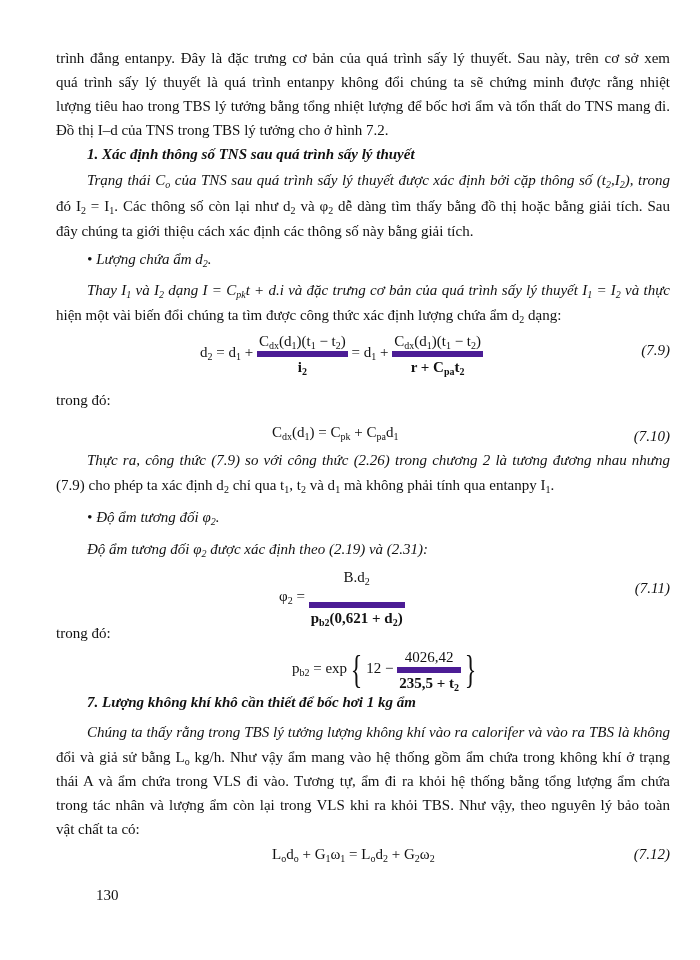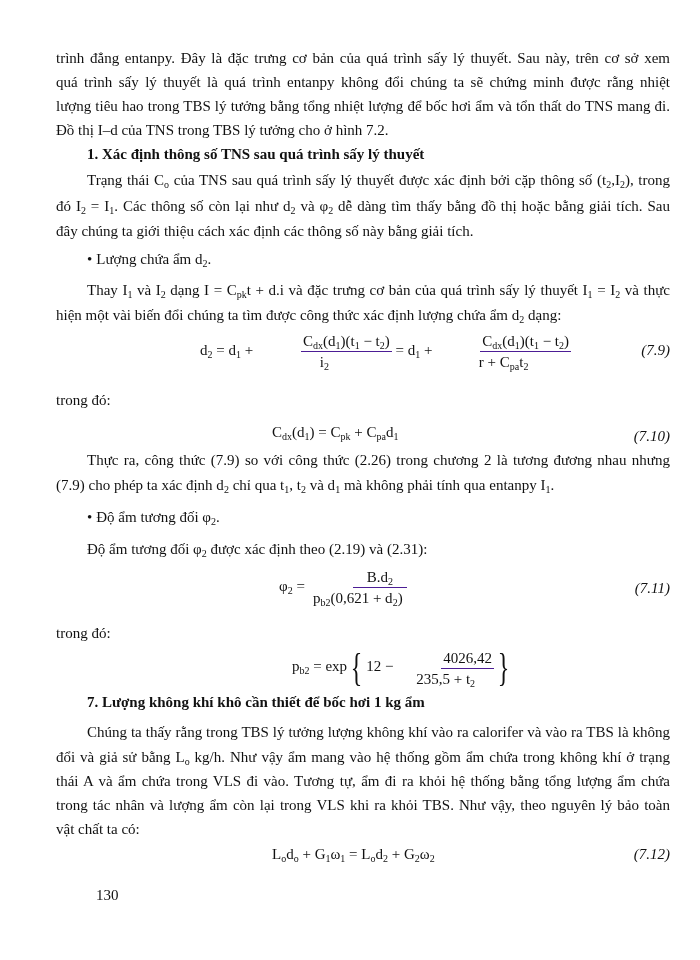--- a/index.html
+++ b/index.html
@@ -2,28 +2,28 @@
 <html><head>
 <meta charset="utf-8">
 <style>
   html, body { margin: 0; padding: 0; }
   body {
     width: 700px; height: 960px; background: #ffffff; position: relative; overflow: hidden;
     font-family: "Liberation Serif", "DejaVu Serif", serif; color: #111; font-size: 15px;
   }
   .line { position: absolute; left: 56px; width: 614px; white-space: nowrap; line-height: 18px; }
   .just { text-align: justify; text-align-last: justify; white-space: normal; }
-  .ind { left: 87px; width: 583px; }
+  .ind { left: 87px; width: 583px; font-style: italic; }
   .h { font-weight: bold; font-size: 15px; }
   sub { font-size: 10px; vertical-align: -3px; line-height: 0; }
   .eq { position: absolute; white-space: nowrap; font-size: 15px; }
   .eqnum { position: absolute; right: 30px; font-size: 15px; font-style: italic; }
   .frac { display: inline-block; vertical-align: middle; text-align: center; }
-  .frac .num { display: block; padding: 0 2px 1px; border-bottom: 1px solid #4c1d95; line-height: 18px; margin-left: 44px; }
-  .frac .den { display: block; padding: 1px 2px 0; line-height: 18px; }
+  .frac .num { display: block; padding: 0 2px 1px; border-bottom: 6px solid #4c1d95; line-height: 18px; }
+  .frac .den { display: block; padding: 1px 2px 0; line-height: 18px; font-weight: bold; }
   .brace { display: inline-block; vertical-align: middle; font-size: 40px; transform: scaleX(0.6); line-height: 40px; font-weight: 200; }
   .pagenum { position: absolute; left: 56px; top: 887px; font-size: 15px; margin-left: 40px; }
   .bullet { margin-right: 4px; }
 </style>
 </head>
 <body>
 
 <div class="line just" style="top:49px">trình đẳng entanpy. Đây là đặc trưng cơ bản của quá trình sấy lý thuyết. Sau này, trên cơ sở xem</div>
 <div class="line just" style="top:73px">quá trình sấy lý thuyết là quá trình entanpy không đổi chúng ta sẽ chứng minh được rằng nhiệt</div>
 <div class="line just" style="top:97px">lượng tiêu hao trong TBS lý tưởng bằng tổng nhiệt lượng để bốc hơi ẩm và tổn thất do TNS mang đi.</div>
@@ -79,21 +79,21 @@
   <span class="bullet">•</span><span>Độ ẩm tương đối φ</span><sub>2</sub><span>.</span>
 </div>
 
 <div class="line ind" style="top:540px">
   <span>Độ ẩm tương đối φ</span><sub>2</sub><span> được xác định theo (2.19) và (2.31):</span>
 </div>
 
 <div class="eq" style="left:279px; top:568px;">
   <span>φ</span><sub>2</sub><span> = </span>
   <span class="frac">
-    <span class="num" style="padding:0 14px 1px;"><span>B.d</span><sub>2</sub></span>
+    <span class="num" style="padding:0 14px 16px;"><span>B.d</span><sub>2</sub></span>
     <span class="den"><span>p</span><sub>b2</sub><span>(0,621 + d</span><sub>2</sub><span>)</span></span>
   </span>
 </div>
 <div class="eqnum" style="top:580px;">(7.11)</div>
 
 <div class="line" style="top:624px">trong đó:</div>
 
 <div class="eq" style="left:292px; top:648px;">
   <span>p</span><sub>b2</sub><span> = exp</span><span class="brace">{</span><span>12 − </span>
   <span class="frac">

